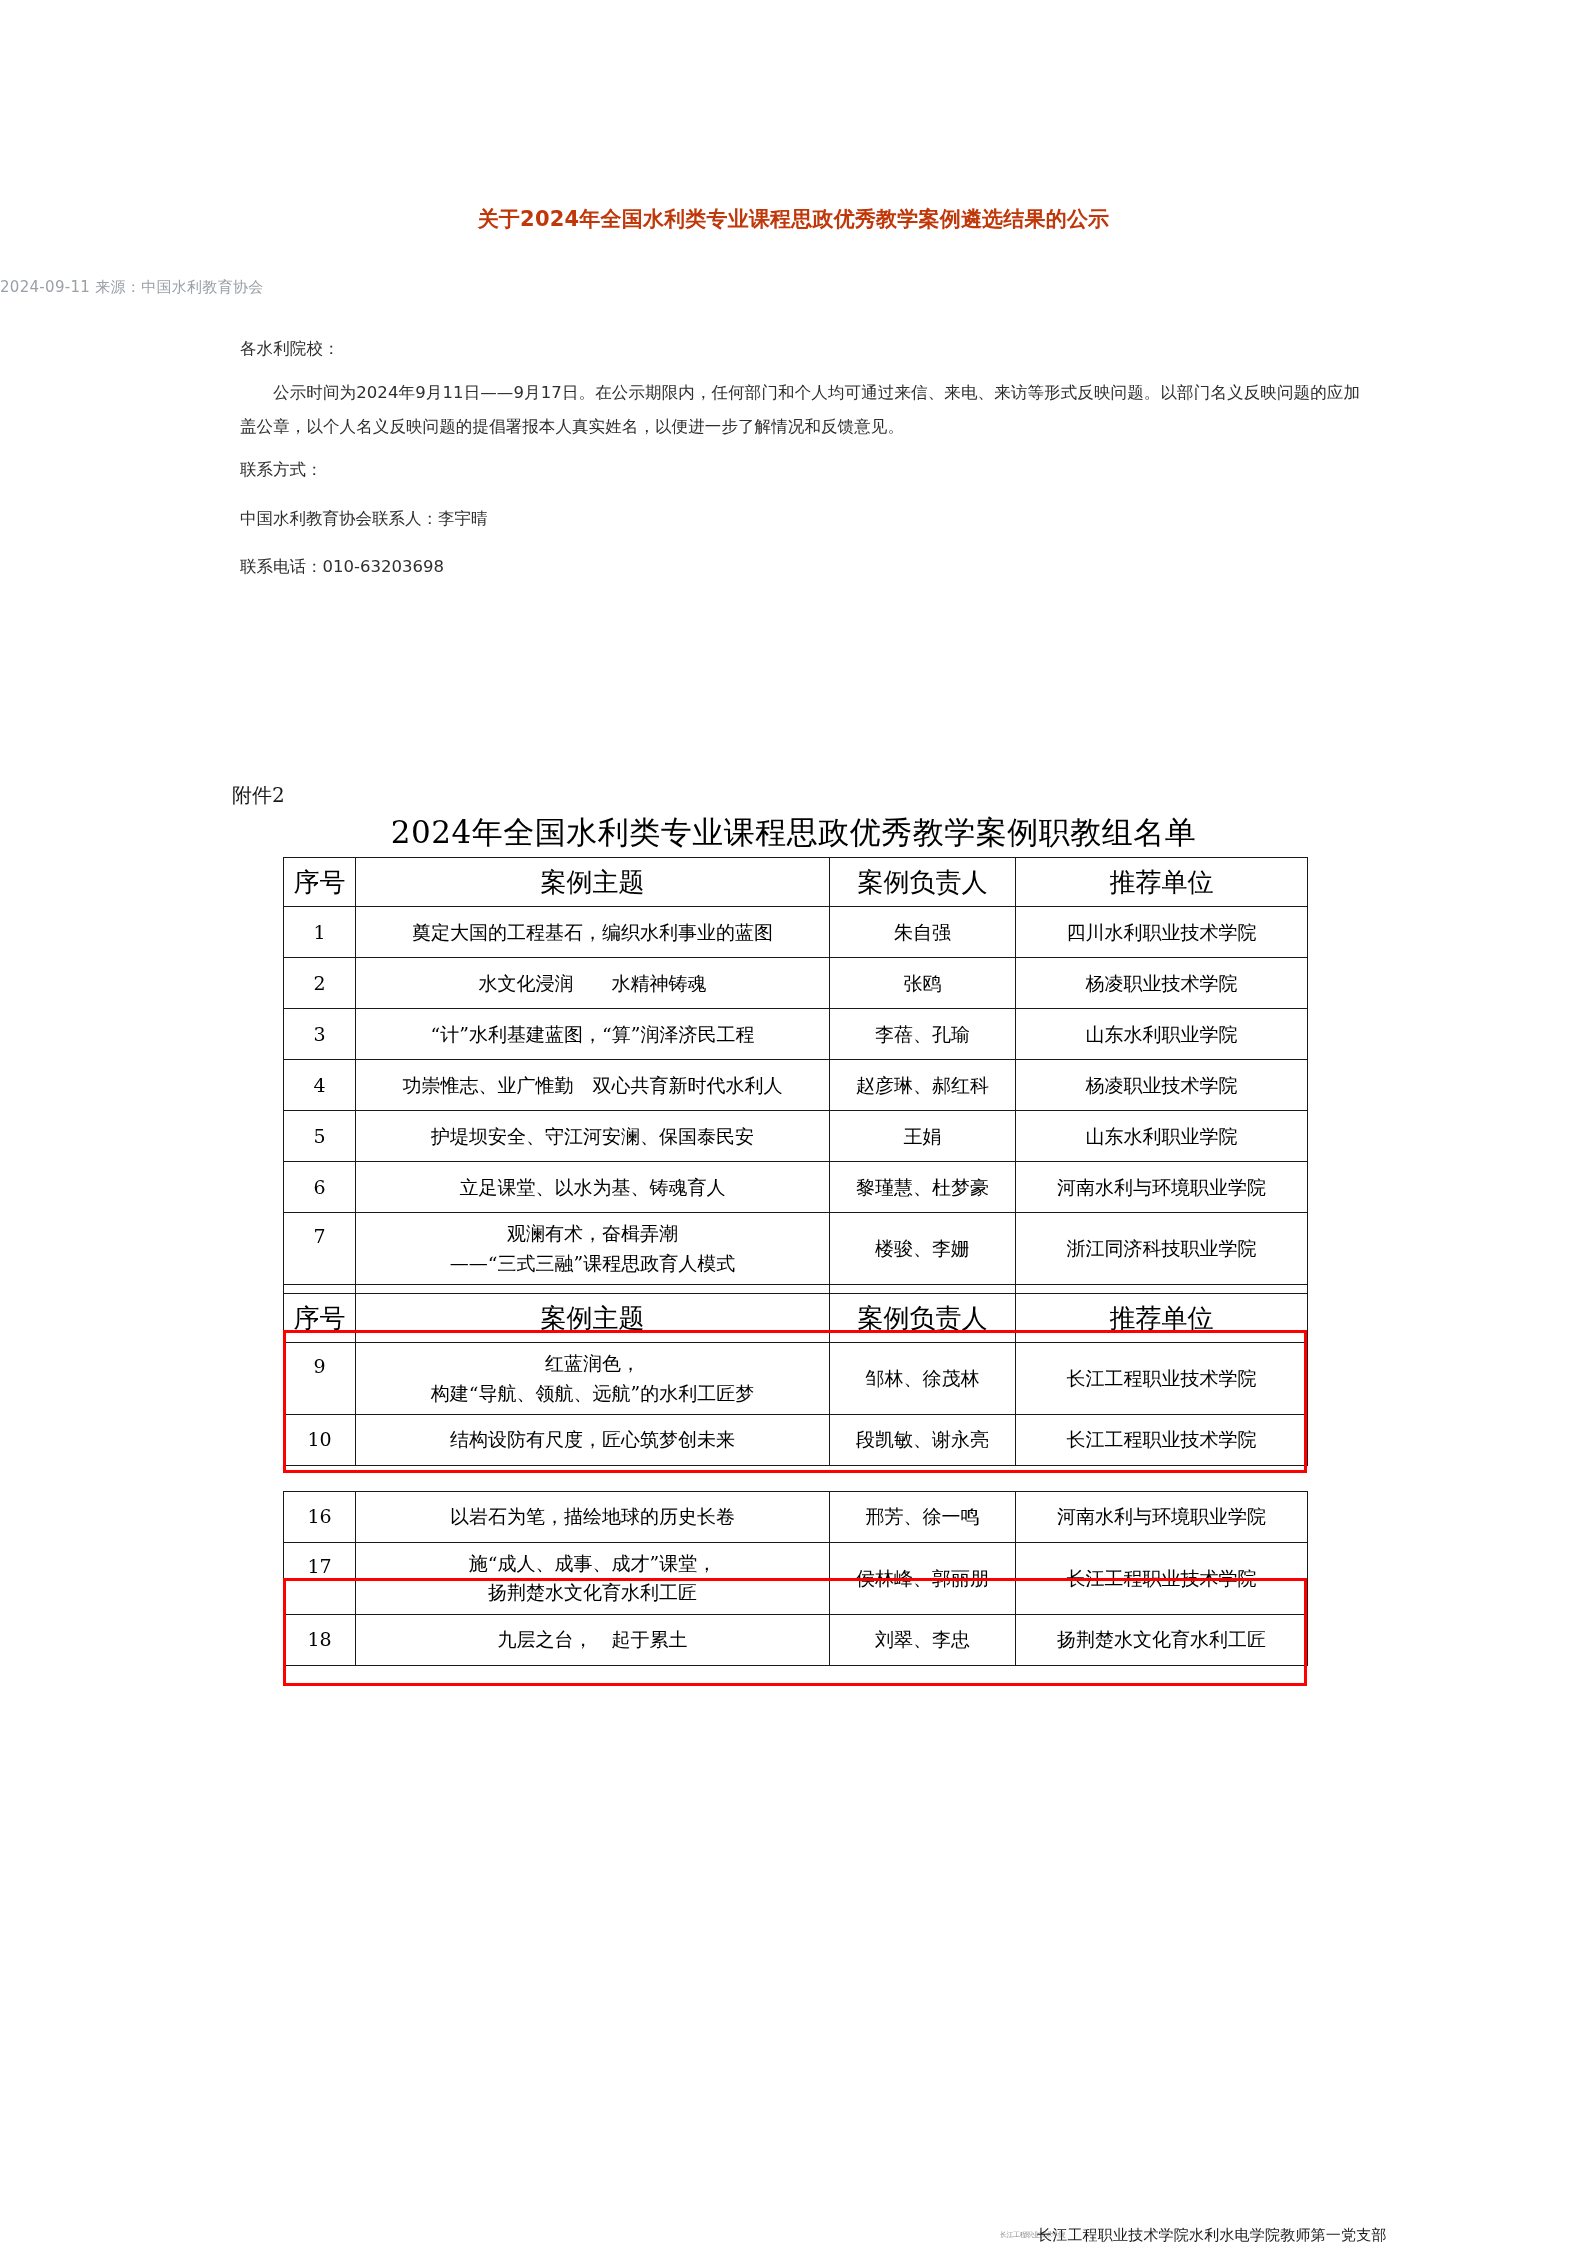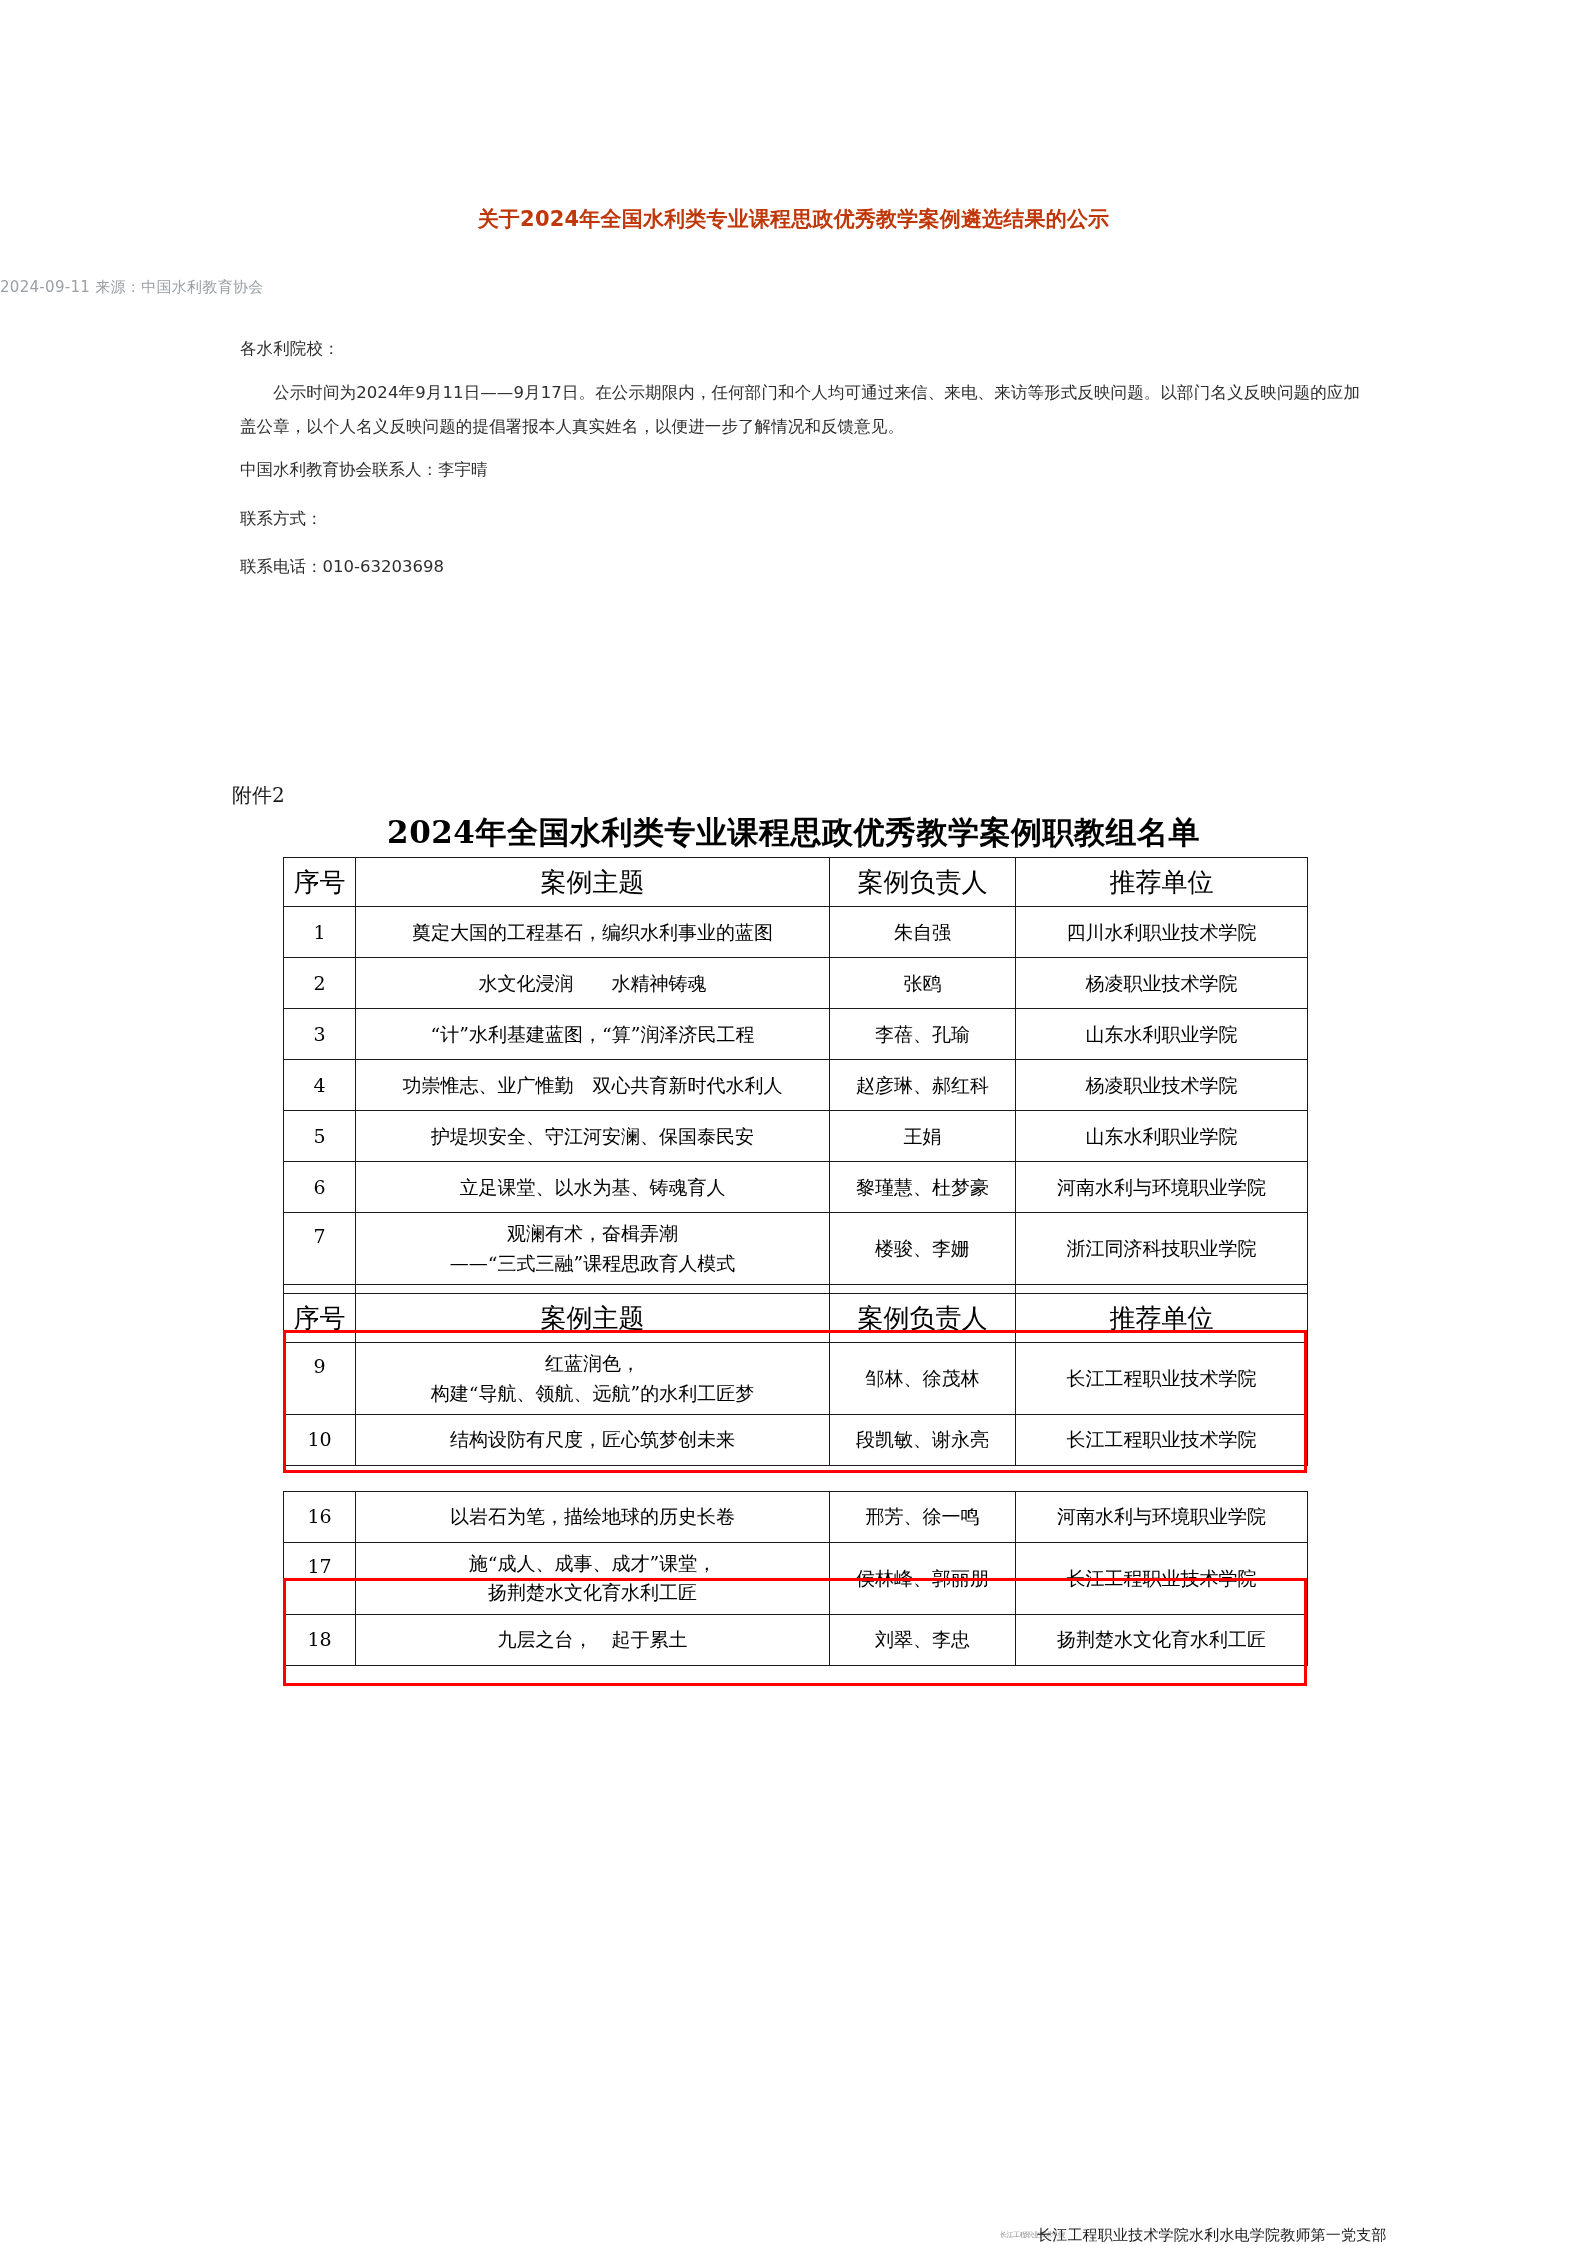--- a/index.html
+++ b/index.html
@@ -83,21 +83,20 @@
   .table-title {
     position: absolute;
     left: 0;
     top: 812px;
     width: 1587px;
     text-align: center;
     font-size: 31px;
     color: #000000;
     font-family: "DejaVu Serif", "Liberation Serif", serif;
     letter-spacing: 0.5px;
-    font-weight: bold;
   }
 
   
   .tbl-wrap {
     position: absolute;
     left: 283px;
     width: 1024px;
   }
   .tbl-wrap.t1 { top: 857px; }
   .tbl-wrap.t2 { top: 1293px; }
@@ -178,23 +177,23 @@
   <div class="doc-title">关于2024年全国水利类专业课程思政优秀教学案例遴选结果的公示</div>
 
   <div class="doc-meta">2024-09-11  来源：中国水利教育协会</div>
 
   <div class="body-block">
     <p class="para tight">各水利院校：</p>
 
 
     <p class="para indent">公示时间为2024年9月11日——9月17日。在公示期限内，任何部门和个人均可通过来信、来电、来访等形式反映问题。以部门名义反映问题的应加盖公章，以个人名义反映问题的提倡署报本人真实姓名，以便进一步了解情况和反馈意见。</p>
 
+    <p class="contact-line">联系方式：</p>
+
     <p class="contact-line">中国水利教育协会联系人：李宇晴</p>
-
-    <p class="contact-line">联系方式：</p>
 
     <p class="contact-line">联系电话：010-63203698</p>
 
   </div>
 
   <div class="attach-label">附件2</div>
 
   <div class="table-title">2024年全国水利类专业课程思政优秀教学案例职教组名单</div>
 
   <div class="tbl-wrap t1">

